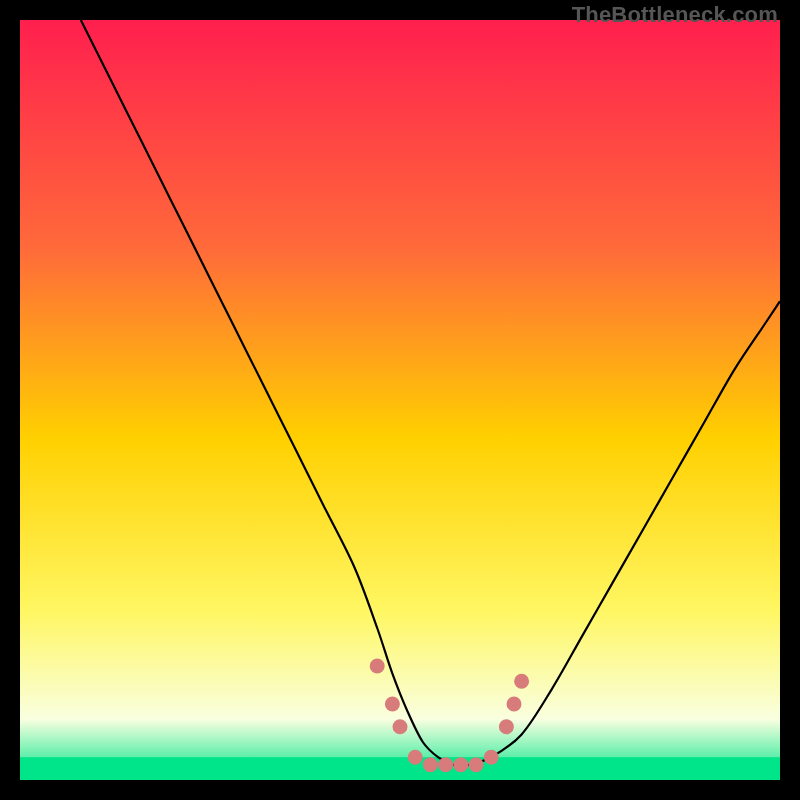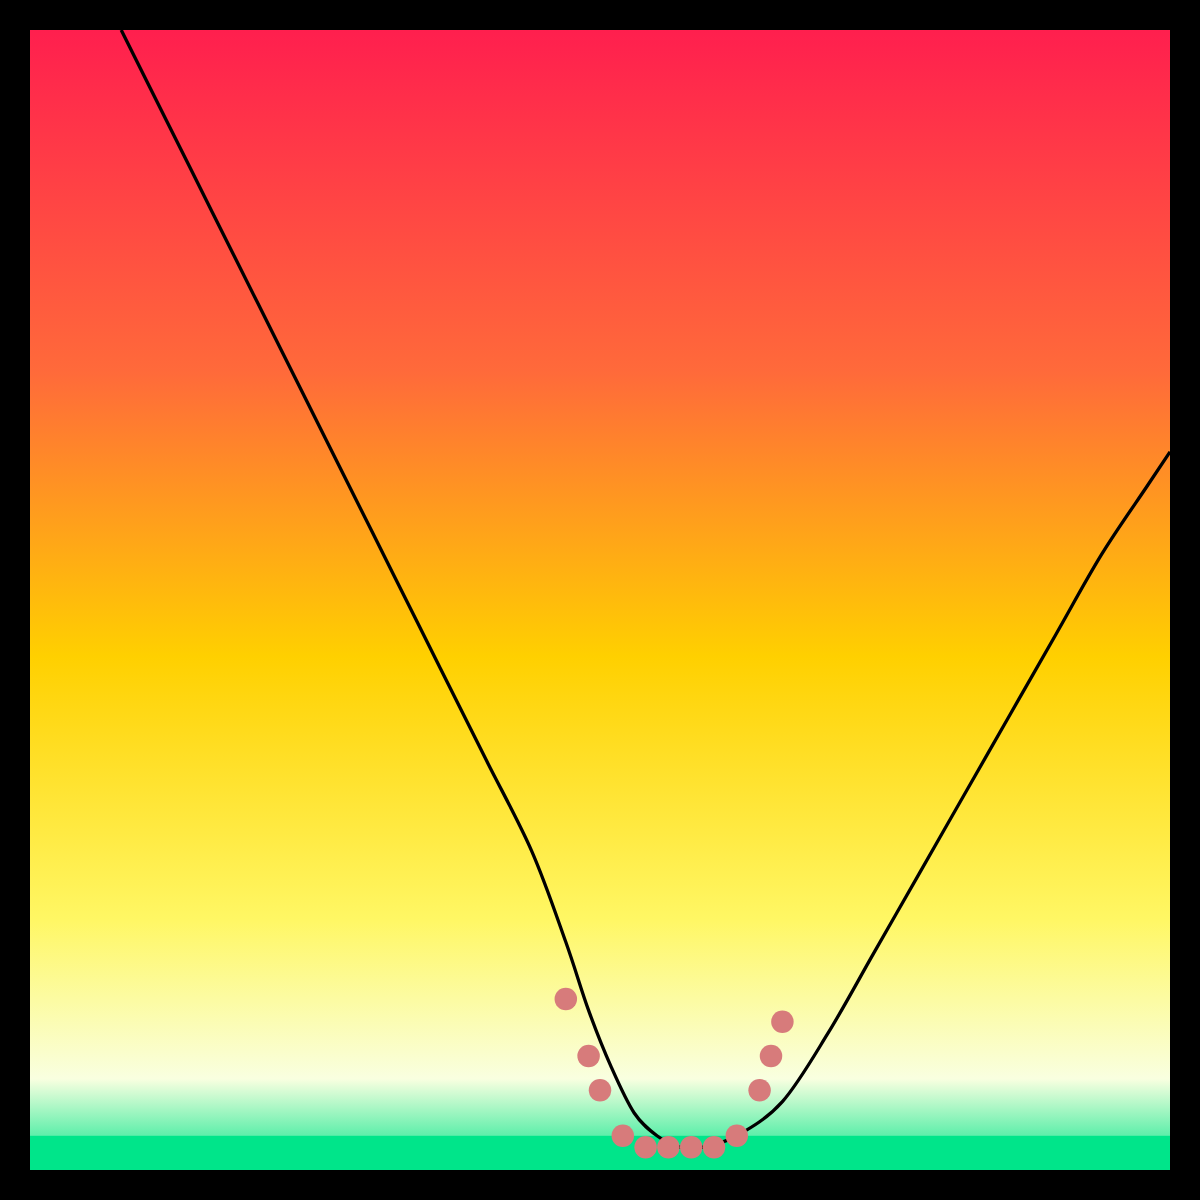--- a/index.html
+++ b/index.html
@@ -74,13 +74,14 @@
           <circle cx="440.80" cy="744.80" r="7.5" fill="#d77b7b"></circle>
           <circle cx="456.00" cy="744.80" r="7.5" fill="#d77b7b"></circle>
           <circle cx="471.20" cy="737.20" r="7.5" fill="#d77b7b"></circle>
           <circle cx="486.40" cy="706.80" r="7.5" fill="#d77b7b"></circle>
           <circle cx="494.00" cy="684.00" r="7.5" fill="#d77b7b"></circle>
           <circle cx="501.60" cy="661.20" r="7.5" fill="#d77b7b"></circle>
         </g>
     </svg>
   </div>
 
+  <div class="watermark">TheBottleneck.com</div>
 </div>
 
 </body></html>

